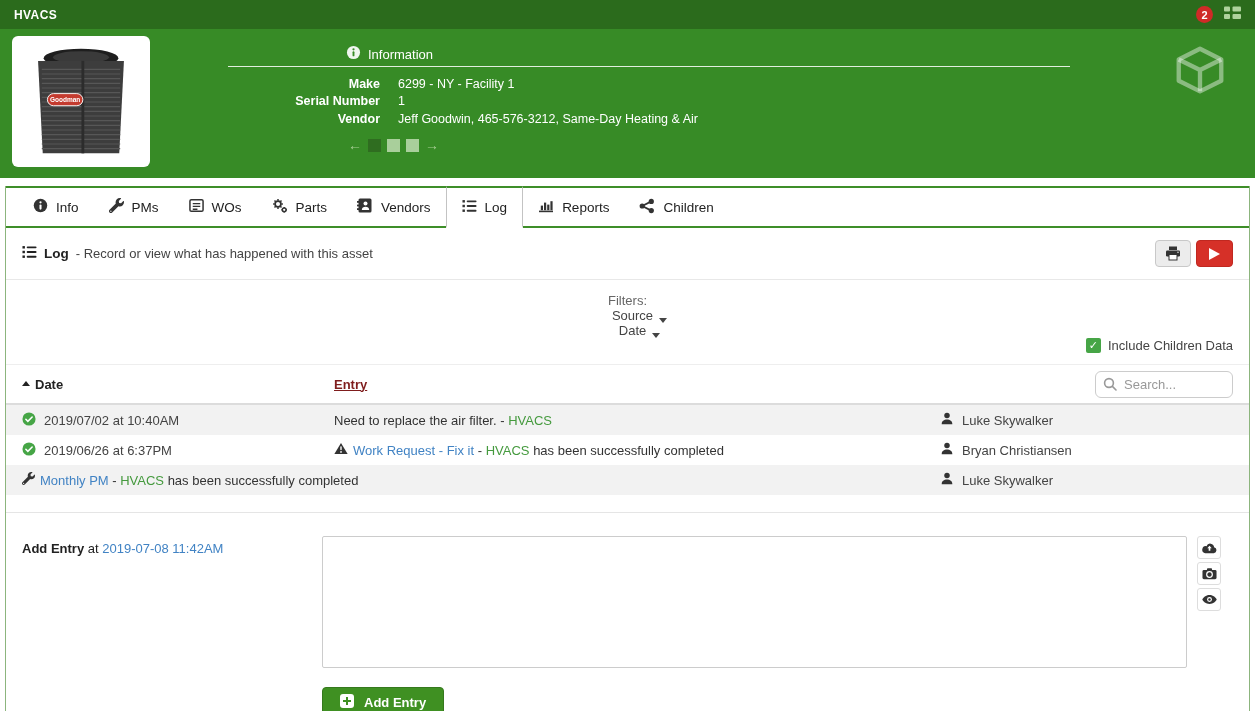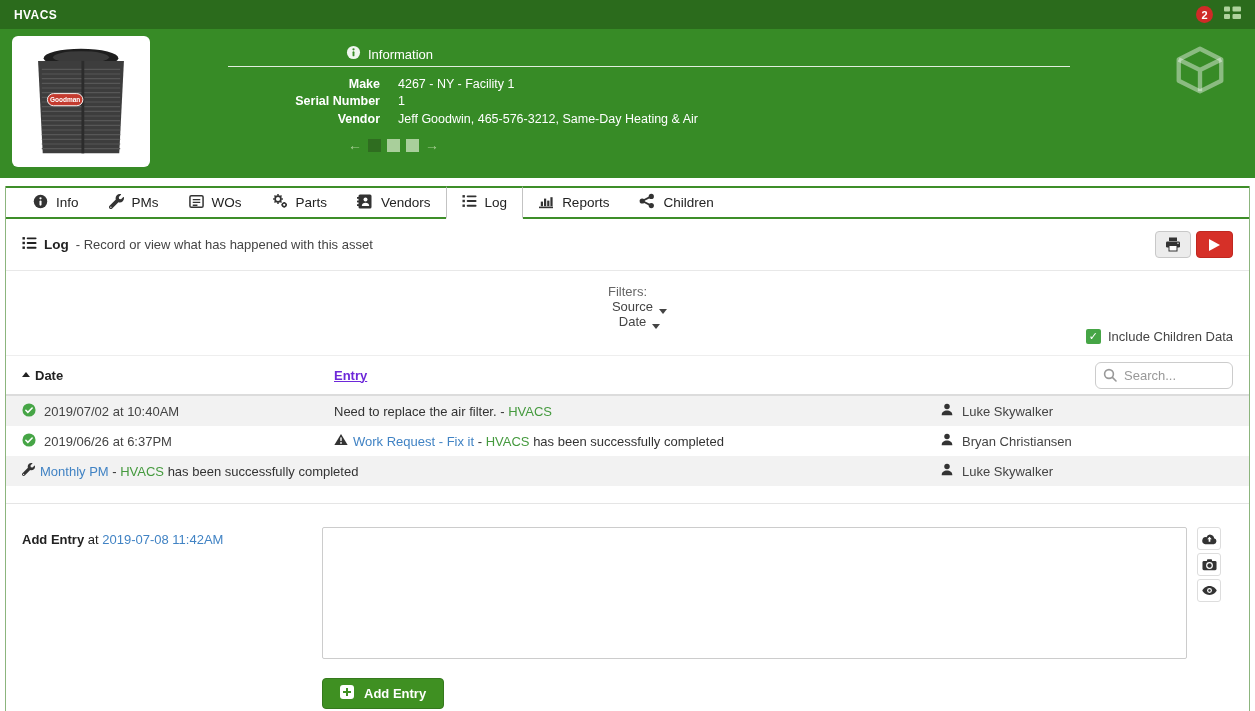--- a/index.html
+++ b/index.html
@@ -28,21 +28,21 @@
   .f-value { margin-left: 18px; }
   .carousel { margin-left: 120px; margin-top: 11px; display: flex; align-items: center; gap: 6px; }
   .car-arrow { color: #a5cd92; font-size: 14px; line-height: 13px; cursor: pointer; }
   .car-sq { width: 13px; height: 13px; background: #a9cf9b; cursor: pointer; }
   .car-sq.active { background: #2f6d20; }
   .cube { position: absolute; right: 26px; top: 14px; }
 
   
   .panel { margin: 8px 5px 0 5px; border-left: 1px solid #8cb57d; border-right: 1px solid #8cb57d;
            border-bottom: 2px solid #3e8e29; background: #fff; min-height: 517px; }
-  .tabs { display: flex; align-items: stretch; border-bottom: 2px solid #3e8e29; height: 33px; }
+  .tabs { display: flex; align-items: stretch; border-bottom: 2px solid #3e8e29; height: 42px; }
   .tabs .pad-l { width: 12px; border-top: 2px solid #3e8e29; }
   .tabs .pad-r { flex: 1; border-top: 2px solid #3e8e29; }
   .tab { display: flex; align-items: center; gap: 8px; padding: 0 15px; font-size: 13.5px; color: #222;
          border-top: 2px solid #3e8e29; cursor: pointer; background: #fff; }
   .tab.active { border-left: 1px solid #c3c3c3; border-right: 1px solid #c3c3c3;
                 margin-bottom: -2px; border-bottom: 2px solid #fff; }
   .tab svg { flex: none; }
 
   .log-hdr { display: flex; align-items: center; justify-content: space-between; padding: 12px 16px; border-bottom: 1px solid #e8e8e8; }
   .log-hdr-left { display: flex; align-items: center; gap: 7px; font-size: 13px; color: #444; }
@@ -57,21 +57,21 @@
   .filters-row { display: flex; align-items: center; padding: 13px 16px 11px; color: #666; border-bottom: 1px solid #eee; flex-direction: column; }
   .dd { color: #444; margin-left: 24px; display: inline-flex; align-items: flex-end; cursor: pointer; }
   .caret { display: inline-block; width: 0; height: 0; border-left: 4px solid transparent; border-right: 4px solid transparent;
            border-top: 5px solid #444; margin-left: 6px; }
   .inc-children { margin-left: auto; display: flex; align-items: center; gap: 7px; color: #444; }
   .checkbox { width: 15px; height: 15px; background: #46a546; border-radius: 2px; color: #fff; font-size: 11px;
               display: flex; align-items: center; justify-content: center; cursor: pointer; }
 
   .table-hdr { display: flex; align-items: center; padding: 5px 16px; border-bottom: 2px solid #dcdcdc; min-height: 40px; }
   .col-date { width: 312px; font-weight: bold; color: #222; display: flex; align-items: center; gap: 5px; cursor: pointer; }
-  .col-entry { flex: 1; font-weight: bold; color: #6d28d9; text-decoration: underline; }
+  .col-entry { flex: 1; font-weight: bold; color: #7f1d1d; text-decoration: underline; }
   .col-user-h { width: 292px; display: flex; justify-content: flex-end; }
   .sort-asc { display: inline-block; width: 0; height: 0; border-left: 4px solid transparent; border-right: 4px solid transparent;
               border-bottom: 5px solid #222; margin-bottom: 2px; }
   .search-wrap { position: relative; }
   .search-wrap input { width: 138px; height: 27px; border: 1px solid #ccc; border-radius: 6px; padding: 0 8px 0 28px;
                        font-family: inherit; font-size: 13px; color: #333; outline: none; }
   .search-wrap input::placeholder { color: #999; }
   .search-ic { position: absolute; left: 8px; top: 6px; }
 
   .lrow { display: flex; align-items: center; height: 30px; padding: 0 16px; color: #444; }
@@ -142,21 +142,21 @@
             <circle cx="8" cy="4.6" r="1.2" fill="#378b26"></circle>
             <rect x="7" y="6.7" width="2" height="5.4" rx="1" fill="#378b26"></rect>
           </svg>
         </span>
         <span>Information</span>
       </div>
       <div class="info-underline"></div>
       <div class="info-fields">
         <div class="f-row">
           <span class="f-label">Make</span>
-          <span class="f-value">4267 - NY - Facility 1</span>
+          <span class="f-value">6299 - NY - Facility 1</span>
         </div>
         <div class="f-row">
           <span class="f-label">Serial Number</span>
           <span class="f-value">1</span>
         </div>
         <div class="f-row">
           <span class="f-label">Vendor</span>
           <span class="f-value">Jeff Goodwin, 465-576-3212, Same-Day Heating &amp; Air</span>
         </div>
       </div>

